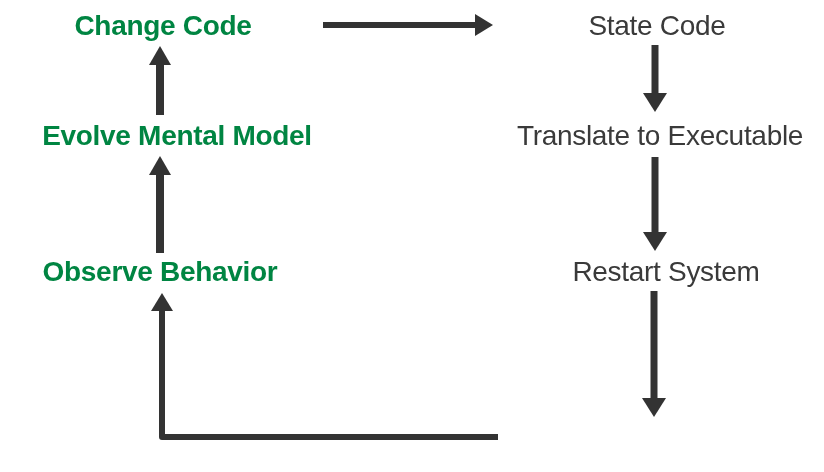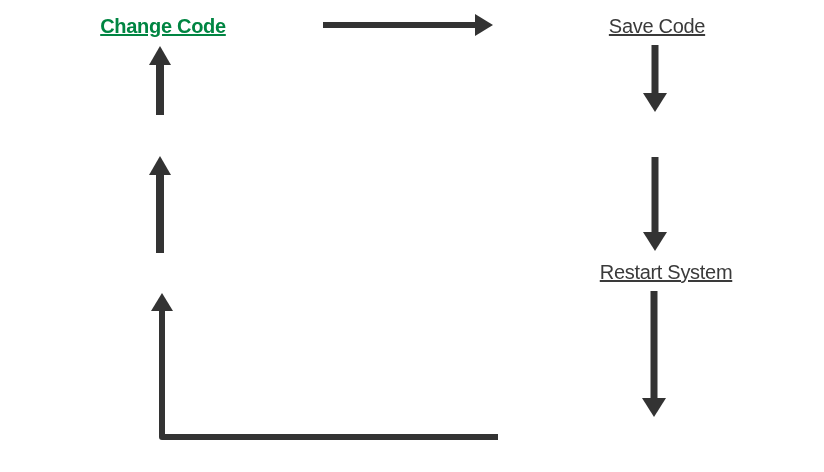--- a/index.html
+++ b/index.html
@@ -13,24 +13,23 @@
     position:relative;
     width:824px;height:472px;
     background:var(--bg);
     font-family:"Liberation Sans", sans-serif;
     overflow:hidden;
   }
   .node{
     position:absolute;
     transform:translate(-50%,-50%);
     white-space:nowrap;
-    font-size:20px;
+    font-size:28px;
     line-height:1.1;
     letter-spacing:-0.3px;
-    text-decoration:underline;
   }
   .node.green{color:var(--left-color);font-weight:bold;}
   .node.dark{color:var(--right-color);font-weight:400;}
   svg.arrows{
     position:absolute;left:0;top:0;width:824px;height:472px;
     pointer-events:none;
   }
   svg.arrows line, svg.arrows polyline{
     stroke:var(--arrow-color);
     fill:none;
@@ -77,21 +76,24 @@
     </g>
 
     <g>
       <polyline points="498,437 162,437 162,310" stroke-width="6"></polyline>
       <polygon points="162,293 151,311 173,311"></polygon>
     </g>
   </svg>
 
   <div class="node green" style="left:163px;top:26px;">Change Code</div>
 
+  <div class="node green" style="left:177px;top:136px;">Evolve Mental Model</div>
 
+  <div class="node green" style="left:160px;top:272px;">Observe Behavior</div>
 
-  <div class="node dark" style="left:657px;top:26px;">Save Code</div>
+  <div class="node dark" style="left:657px;top:26px;">State Code</div>
 
+  <div class="node dark" style="left:660px;top:136px;">Translate to Executable</div>
 
   <div class="node dark" style="left:656px;top:272px;margin-left:10px;">Restart System</div>
 
 
 </div>
 
 </body></html>

